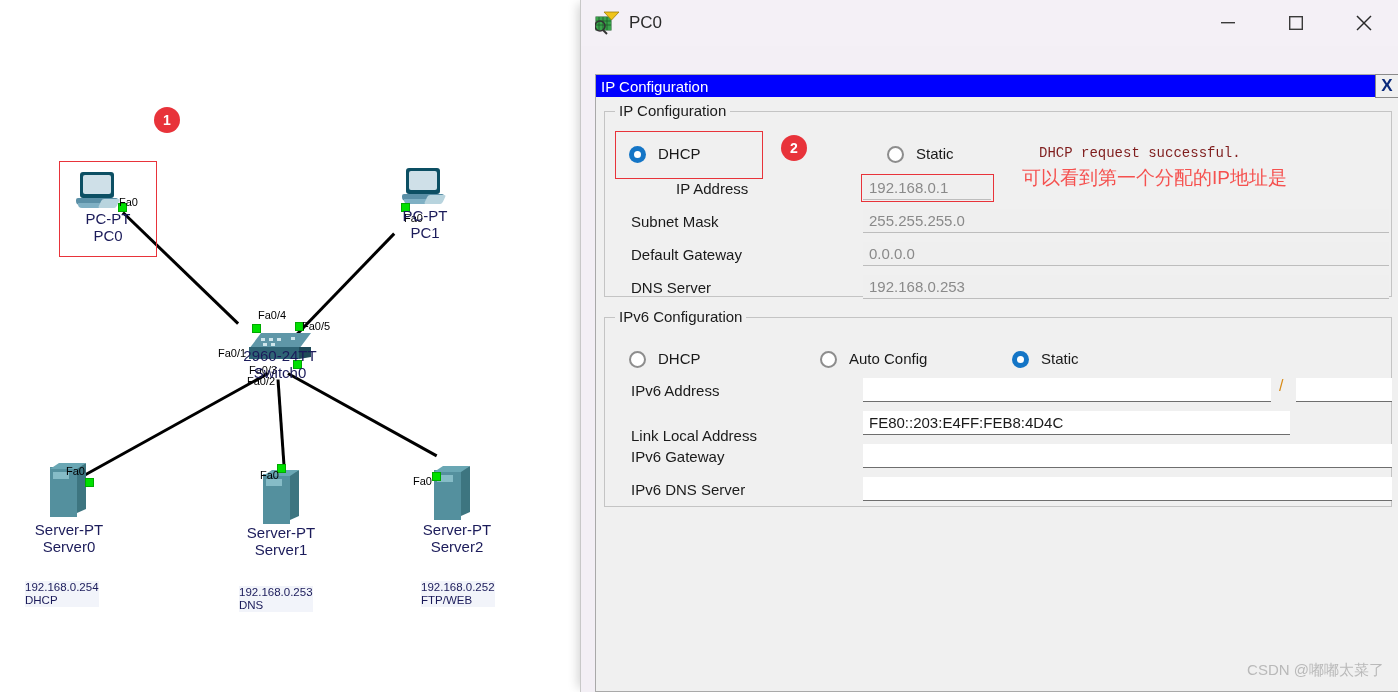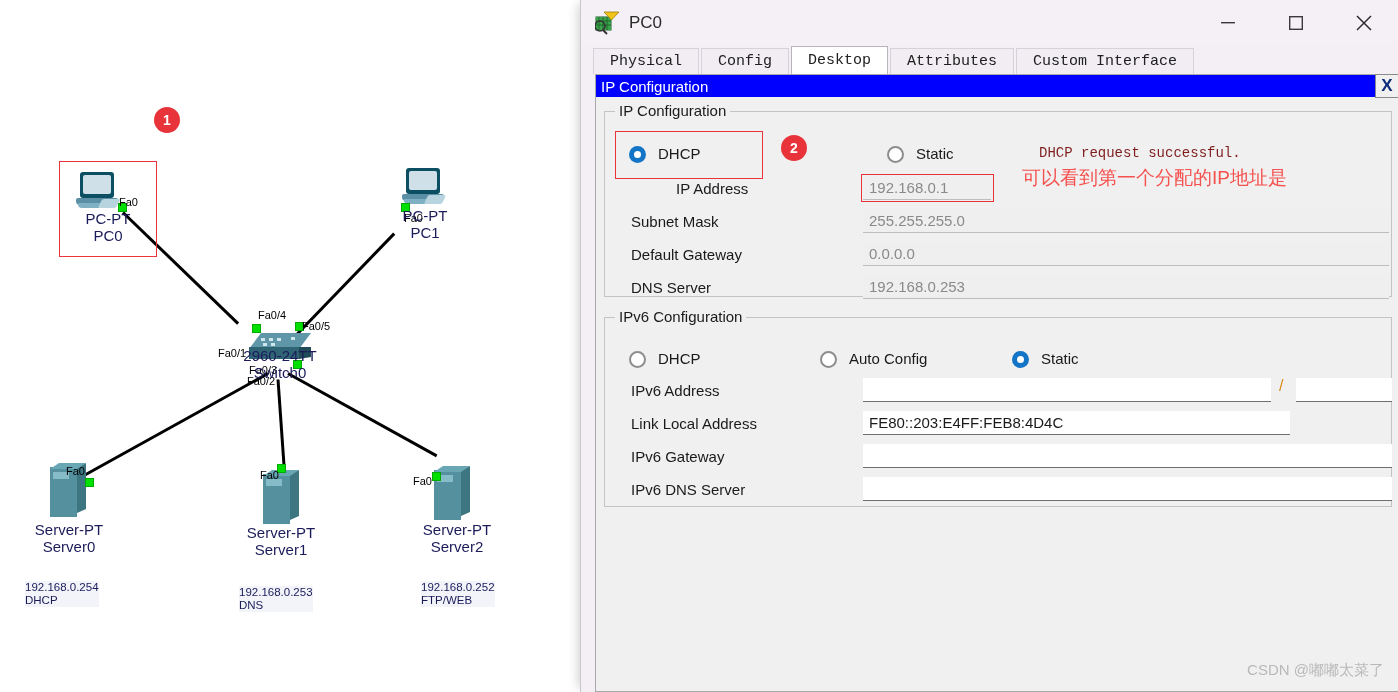--- a/index.html
+++ b/index.html
@@ -277,27 +277,20 @@
           </svg>
       </div>
       <div class="winbtn" id="btn-close">
         <svg width="16" height="16">
             <line x1="1" y1="1" x2="15" y2="15" stroke="#2a2a2a" stroke-width="1.5"></line>
             <line x1="15" y1="1" x2="1" y2="15" stroke="#2a2a2a" stroke-width="1.5"></line>
           </svg>
       </div>
     </div>
 
-    <div id="tabs">
-      <div class="tab">Physical</div>
-      <div class="tab">Config</div>
-      <div class="tab active">Desktop</div>
-      <div class="tab">Attributes</div>
-      <div class="tab">Custom Interface</div>
-    </div>
 
     <div id="client">
 
       <div id="ipcfg-bar">
         <span>IP Configuration</span>
         <div id="ipcfg-x">X</div>
       </div>
 
       <div class="grp" style="left:8px; top:36px; width:788px; height:186px;">
         <span class="grp-legend">IP Configuration</span>
@@ -342,21 +335,21 @@
       <div class="radio-lbl" style="left:253px; top:275px;">Auto Config</div>
 
       <div class="radio on" style="left:416px; top:276px;"></div>
       <div class="radio-lbl" style="left:445px; top:275px;">Static</div>
 
       <div class="row-label" style="left:35px; top:307px;">IPv6 Address</div>
       <div class="field editable" style="left:267px; top:303px; width:408px;"></div>
       <div class="slash" style="left:683px; top:302px;">/</div>
       <div class="field editable" style="left:700px; top:303px; width:96px;"></div>
 
-      <div class="row-label" style="left:35px; top:340px;">Link Local Address</div>
+      <div class="row-label" style="left:35px; top:352px;">Link Local Address</div>
       <div class="field editable" style="left:267px; top:336px; width:427px;">FE80::203:E4FF:FEB8:4D4C</div>
 
       <div class="row-label" style="left:35px; top:373px;">IPv6 Gateway</div>
       <div class="field editable" style="left:267px; top:369px; width:529px;"></div>
 
       <div class="row-label" style="left:35px; top:406px;">IPv6 DNS Server</div>
       <div class="field editable" style="left:267px; top:402px; width:529px;"></div>
 
     </div>
 

